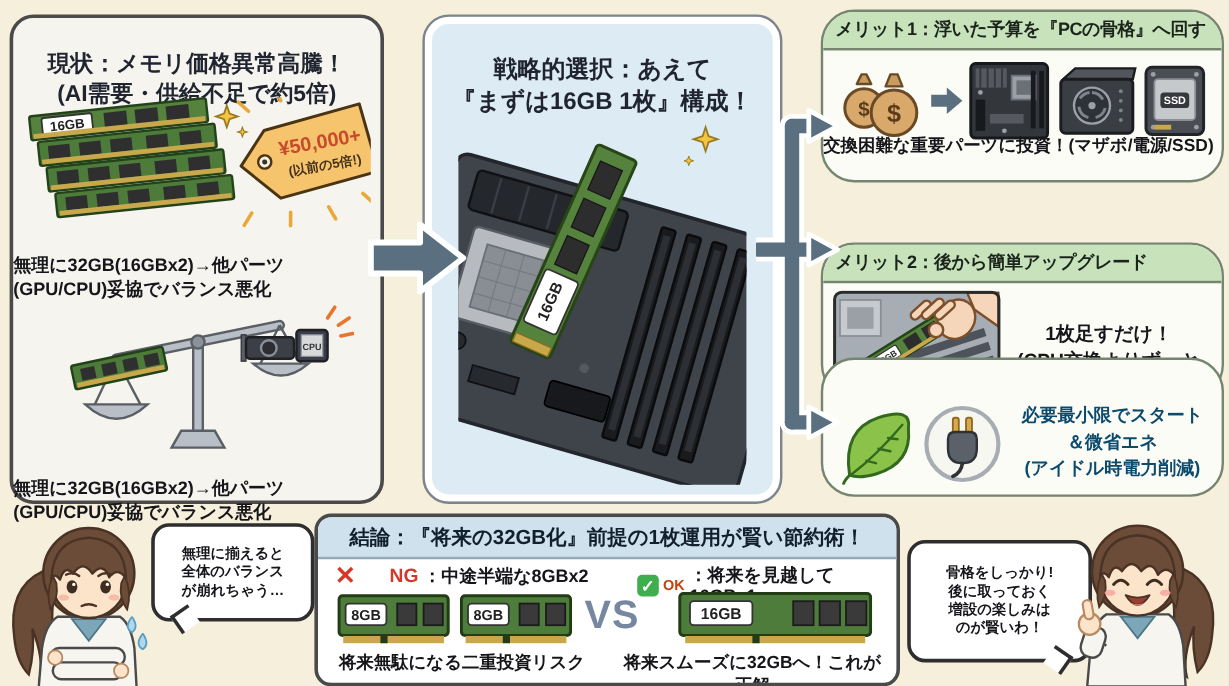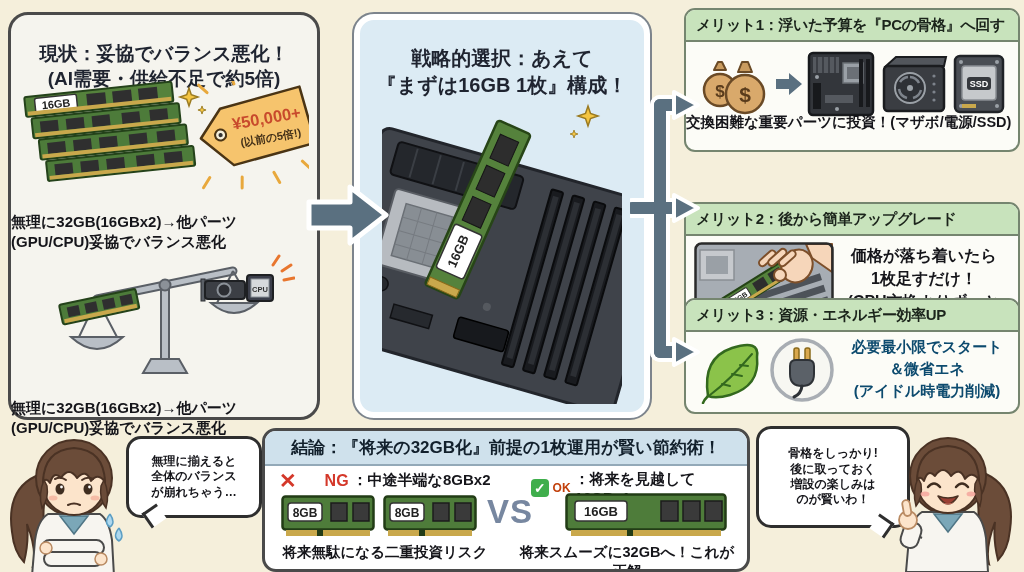--- a/index.html
+++ b/index.html
@@ -10,21 +10,21 @@
   .left-panel{left:8px;top:12px;width:312px;height:408px;background:#f5f4ee;border:3px solid #4a4a4a;}
   .center-panel{left:352px;top:12px;width:300px;height:408px;background:#dcebf4;
                 border:2.5px solid #7d848c;box-shadow:inset 0 0 0 6px #ffffff;border-radius:22px;}
   .panel-title{position:absolute;left:0;right:0;text-align:center;font-weight:bold;
                color:#1f2430;line-height:1.35;}
   .left-panel .panel-title{top:10px;font-size:19px;}
   .center-panel .panel-title{top:14px;font-size:20px;}
   .caption{position:absolute;left:0;right:0;font-weight:bold;
            font-size:15px;line-height:1.3;color:#15151a;}
   .merit-panel{position:absolute;left:684px;width:332px;background:#fcfcf7;
-               border:2.5px solid #75856f;border-radius:11px;overflow:hidden;}
+               border:2.5px solid #75856f;border-radius:28px;overflow:hidden;}
   .merit-header{height:30px;line-height:30px;background:#c8e3bc;border-bottom:2px solid #75856f;
                 font-weight:bold;font-size:15px;padding:0 10px;white-space:nowrap;
                 letter-spacing:-0.4px;color:#1b241b;}
   .conclusion-panel{position:absolute;left:262px;top:428px;width:482px;height:138px;background:#ffffff;
                     border:3px solid #4a4a4a;border-radius:14px;overflow:hidden;}
   .conclusion-header{height:33px;line-height:33px;background:#cfe1ec;border-bottom:2px solid #93a9b8;
                      text-align:center;font-weight:bold;font-size:17px;color:#12202c;white-space:nowrap;}
   .verdict-row{position:absolute;display:flex;align-items:center;gap:4px;font-weight:bold;}
   .ng-x{color:#d4382a;font-size:21px;line-height:1;}
   .ng-word{color:#d4382a;font-size:16px;margin-left:24px;}
@@ -50,21 +50,21 @@
             align-items:center;justify-content:space-between;padding:0 4px;}
   svg{display:block;}
 </style>
 </head>
 <body>
 
 <div id="stage">
 
   <section class="left-panel panel">
     <h2 class="panel-title">
-      <span>現状：妥協でバランス悪化！</span><br>
+      <span>現状：メモリ価格異常高騰！</span><br>
       <span>(AI需要・供給不足で約5倍)</span>
     </h2>
 
     <svg class="abs" style="left:12px;top:66px;" width="286" height="120" viewBox="0 0 286 120">
 
       <g transform="translate(166,16)">
         <path d="M0,-9 L2.3,-2.3 L9,0 L2.3,2.3 L0,9 L-2.3,2.3 L-9,0 L-2.3,-2.3 Z" fill="#f4c542" stroke="#9a7a20" stroke-width="1.5"></path>
         <path transform="translate(13,13) scale(0.45)" d="M0,-9 L2.3,-2.3 L9,0 L2.3,2.3 L0,9 L-2.3,2.3 L-9,0 L-2.3,-2.3 Z" fill="#f4c542" stroke="#9a7a20" stroke-width="2"></path>
       </g>
 
@@ -329,28 +329,27 @@
         <polygon points="112,2 138,2 138,30 118,16" stroke-linejoin="round"></polygon>
         <ellipse cx="103" cy="24" rx="15" ry="17" transform="rotate(35 103 24)"></ellipse>
         <rect x="70" y="6" width="7" height="20" rx="3.5" transform="rotate(48 73 16)"></rect>
         <rect x="80" y="4" width="7" height="22" rx="3.5" transform="rotate(48 83 15)"></rect>
         <rect x="90" y="6" width="7" height="20" rx="3.5" transform="rotate(48 93 16)"></rect>
         <circle cx="86" cy="33" r="6"></circle>
       </g>
       <rect x="1.5" y="1.5" width="137" height="79" rx="6" fill="none" stroke="#2a2a2a" stroke-width="2.5"></rect>
     </svg>
     <div class="merit2-text">
-      <span>価格が落ち着いたら</span><br>
+      <br>
       <span>1枚足すだけ！</span><br>
       <span>(CPU交換よりずっと楽)</span>
     </div>
   </section>
 
   <section class="merit-panel" style="top:298px;height:112px;">
-    <header class="merit-header">メリット3：資源・エネルギー効率UP</header>
     <svg class="abs" style="left:14px;top:38px;" width="62" height="66" viewBox="0 0 62 66">
       <path d="M8,58 Q2,20 32,10 Q60,1 57,19 Q60,48 30,57 Q16,61 8,58 Z" fill="#8bc34a" stroke="#33691e" stroke-width="2.5" stroke-linejoin="round"></path>
       <path d="M10,57 Q30,42 52,16" stroke="#33691e" stroke-width="2" fill="none" stroke-linecap="round"></path>
       <path d="M22,46 L30,48 M32,36 L42,38 M40,27 L48,28" stroke="#33691e" stroke-width="2" stroke-linecap="round"></path>
       <path d="M8,58 Q4,62 3,65" stroke="#33691e" stroke-width="2.5" stroke-linecap="round" fill="none"></path>
     </svg>
     <svg class="abs" style="left:82px;top:36px;" width="68" height="68" viewBox="0 0 68 68">
       <circle cx="34" cy="34" r="30" fill="#f7f7f2" stroke="#a8adb3" stroke-width="3.5"></circle>
       <rect x="26" y="12" width="5" height="13" rx="2" fill="#d9a84e" stroke="#8a6a1a" stroke-width="1.5"></rect>
       <rect x="37" y="12" width="5" height="13" rx="2" fill="#d9a84e" stroke="#8a6a1a" stroke-width="1.5"></rect>
@@ -439,21 +438,21 @@
     <ellipse cx="93" cy="70" rx="4.5" ry="2.5" fill="#f5b5a0" opacity="0.85"></ellipse>
     <path d="M66,77 Q72,74 78,77" stroke="#4a3224" stroke-width="2" fill="none" stroke-linecap="round"></path>
     <rect x="40" y="112" width="62" height="15" rx="7.5" fill="#f7f5f0" stroke="#4a4a4a" stroke-width="2"></rect>
     <rect x="42" y="124" width="58" height="14" rx="7" fill="#f7f5f0" stroke="#4a4a4a" stroke-width="2"></rect>
     <circle cx="44" cy="120" r="6" fill="#fce4cb" stroke="#b98a62" stroke-width="1.5"></circle>
     <circle cx="99" cy="131" r="6" fill="#fce4cb" stroke="#b98a62" stroke-width="1.5"></circle>
     <path d="M108,86 q6,9 0,13 q-7,-4 0,-13" fill="#aed8ee" stroke="#5b9ec4" stroke-width="1.5"></path>
     <path d="M117,100 q6,9 0,13 q-7,-4 0,-13" fill="#aed8ee" stroke="#5b9ec4" stroke-width="1.5"></path>
   </svg>
 
-  <div class="bubble" style="left:756px;top:426px;width:148px;height:96px;">
+  <div class="bubble" style="left:756px;top:450px;width:148px;height:96px;">
     <span>骨格をしっかり!</span>
     <span>後に取っておく</span>
     <span>増設の楽しみは</span>
     <span>のが賢いわ！</span>
     <span class="bubble-tail tail-right"></span>
   </div>
   <svg class="abs" style="left:876px;top:426px;" width="148" height="146" viewBox="0 0 140 146">
     <path d="M106,48 Q136,62 130,104 Q128,124 118,134 Q113,114 115,96 Q105,122 109,138 Q94,130 98,100 Q100,72 94,60 Z" fill="#6b4c39" stroke="#4a3224" stroke-width="2"></path>
     <circle cx="68" cy="50" r="38" fill="#6b4c39" stroke="#4a3224" stroke-width="2"></circle>
     <path d="M42,86 Q32,92 29,112 L26,146 L108,146 L106,112 Q103,92 94,86 Z" fill="#f7f5f0" stroke="#4a4a4a" stroke-width="2"></path>

